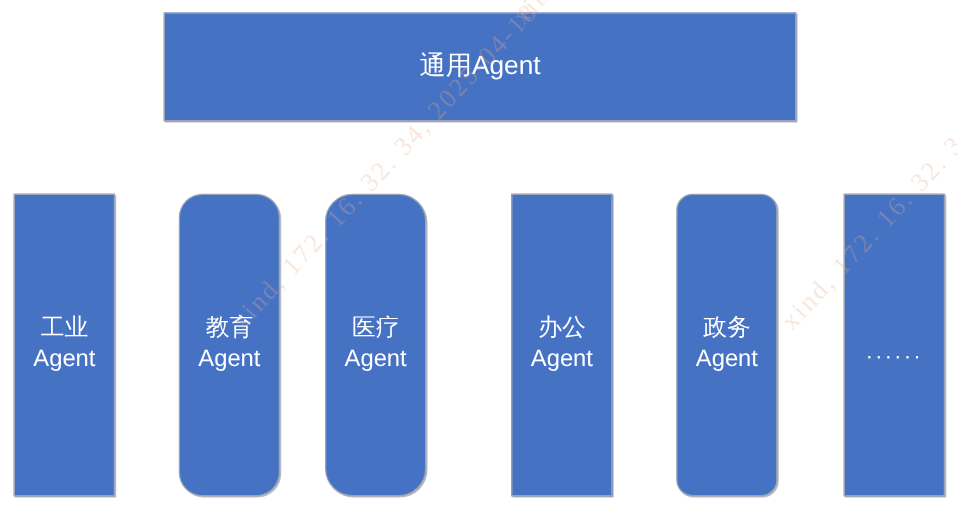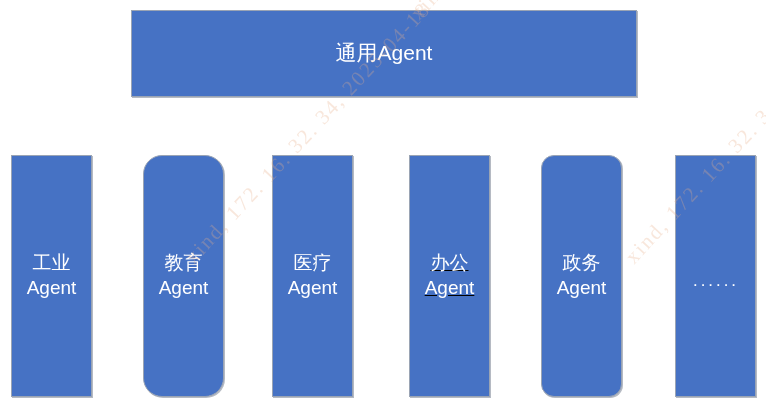--- a/index.html
+++ b/index.html
@@ -96,22 +96,22 @@
     font-size: 19px;
   }
   .leaf-box.is-ellipsis .node-label {
     font-size: 17px;
     letter-spacing: 2px;
     margin-bottom: 100px;
   }
 
   #node-leaf-0 { left: 11px;  }
   #node-leaf-1 { left: 143px; border-radius: 19px; }
-  #node-leaf-2 { left: 272px; }
-  #node-leaf-3 { left: 409px; text-decoration: underline; }
+  #node-leaf-2 { left: 260px; border-radius: 22px; }
+  #node-leaf-3 { left: 409px; }
   #node-leaf-4 { left: 541px; border-radius: 13px; }
   #node-leaf-5 { left: 675px; }
 </style>
 </head>
 <body>
 
 <div id="diagram-canvas">
 
   <div class="node-box" id="node-root">
     <span class="node-label">通用Agent</span>

